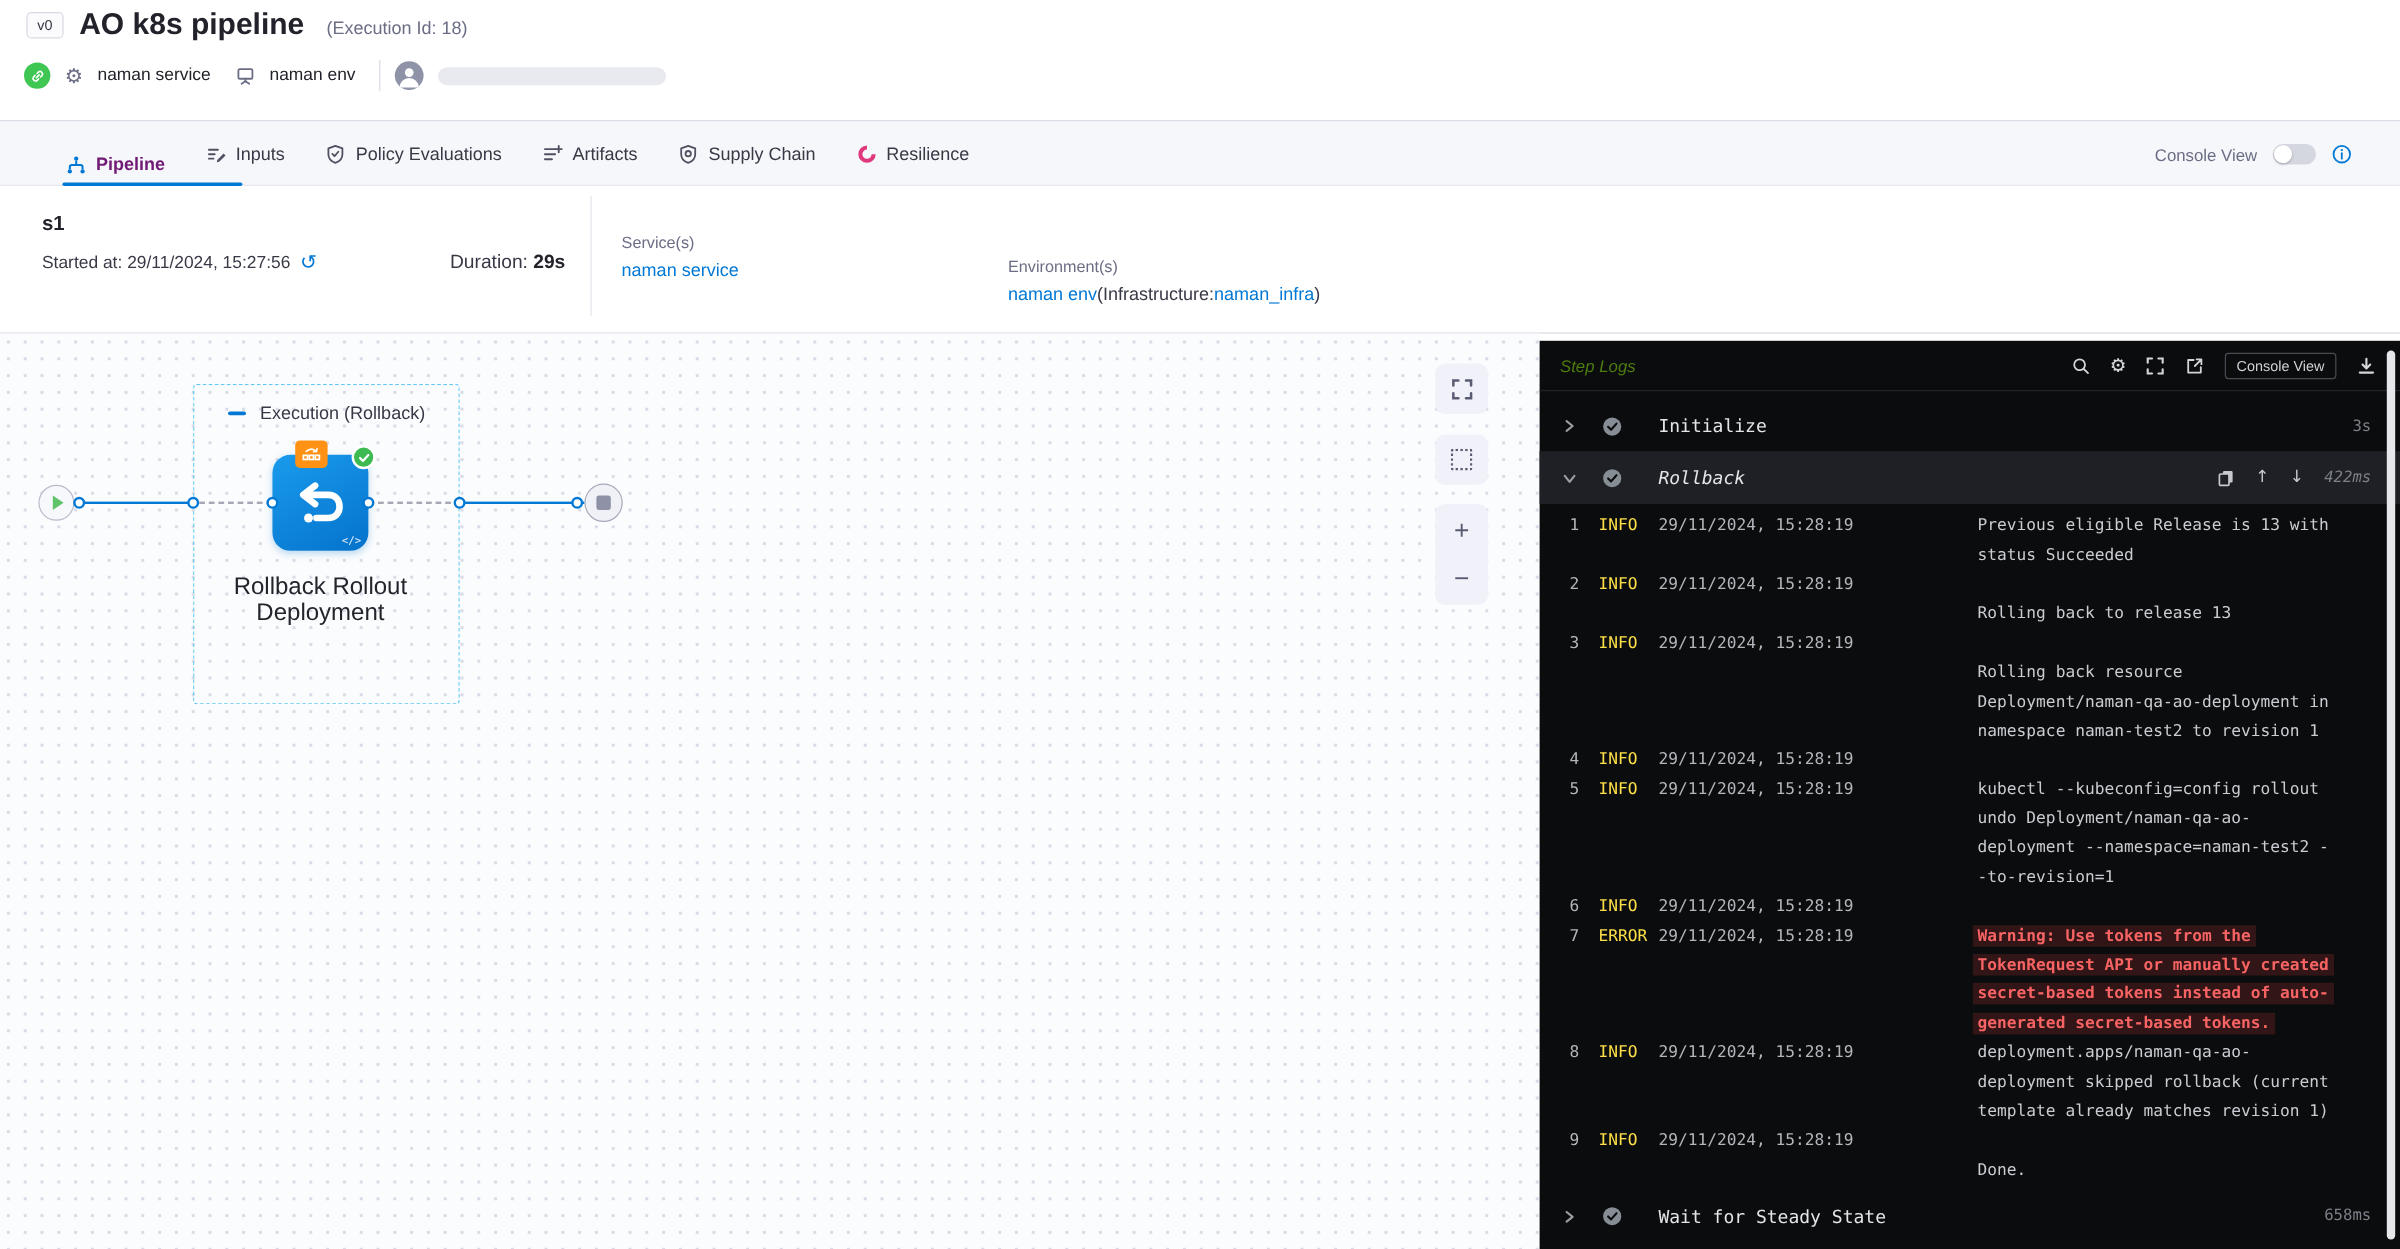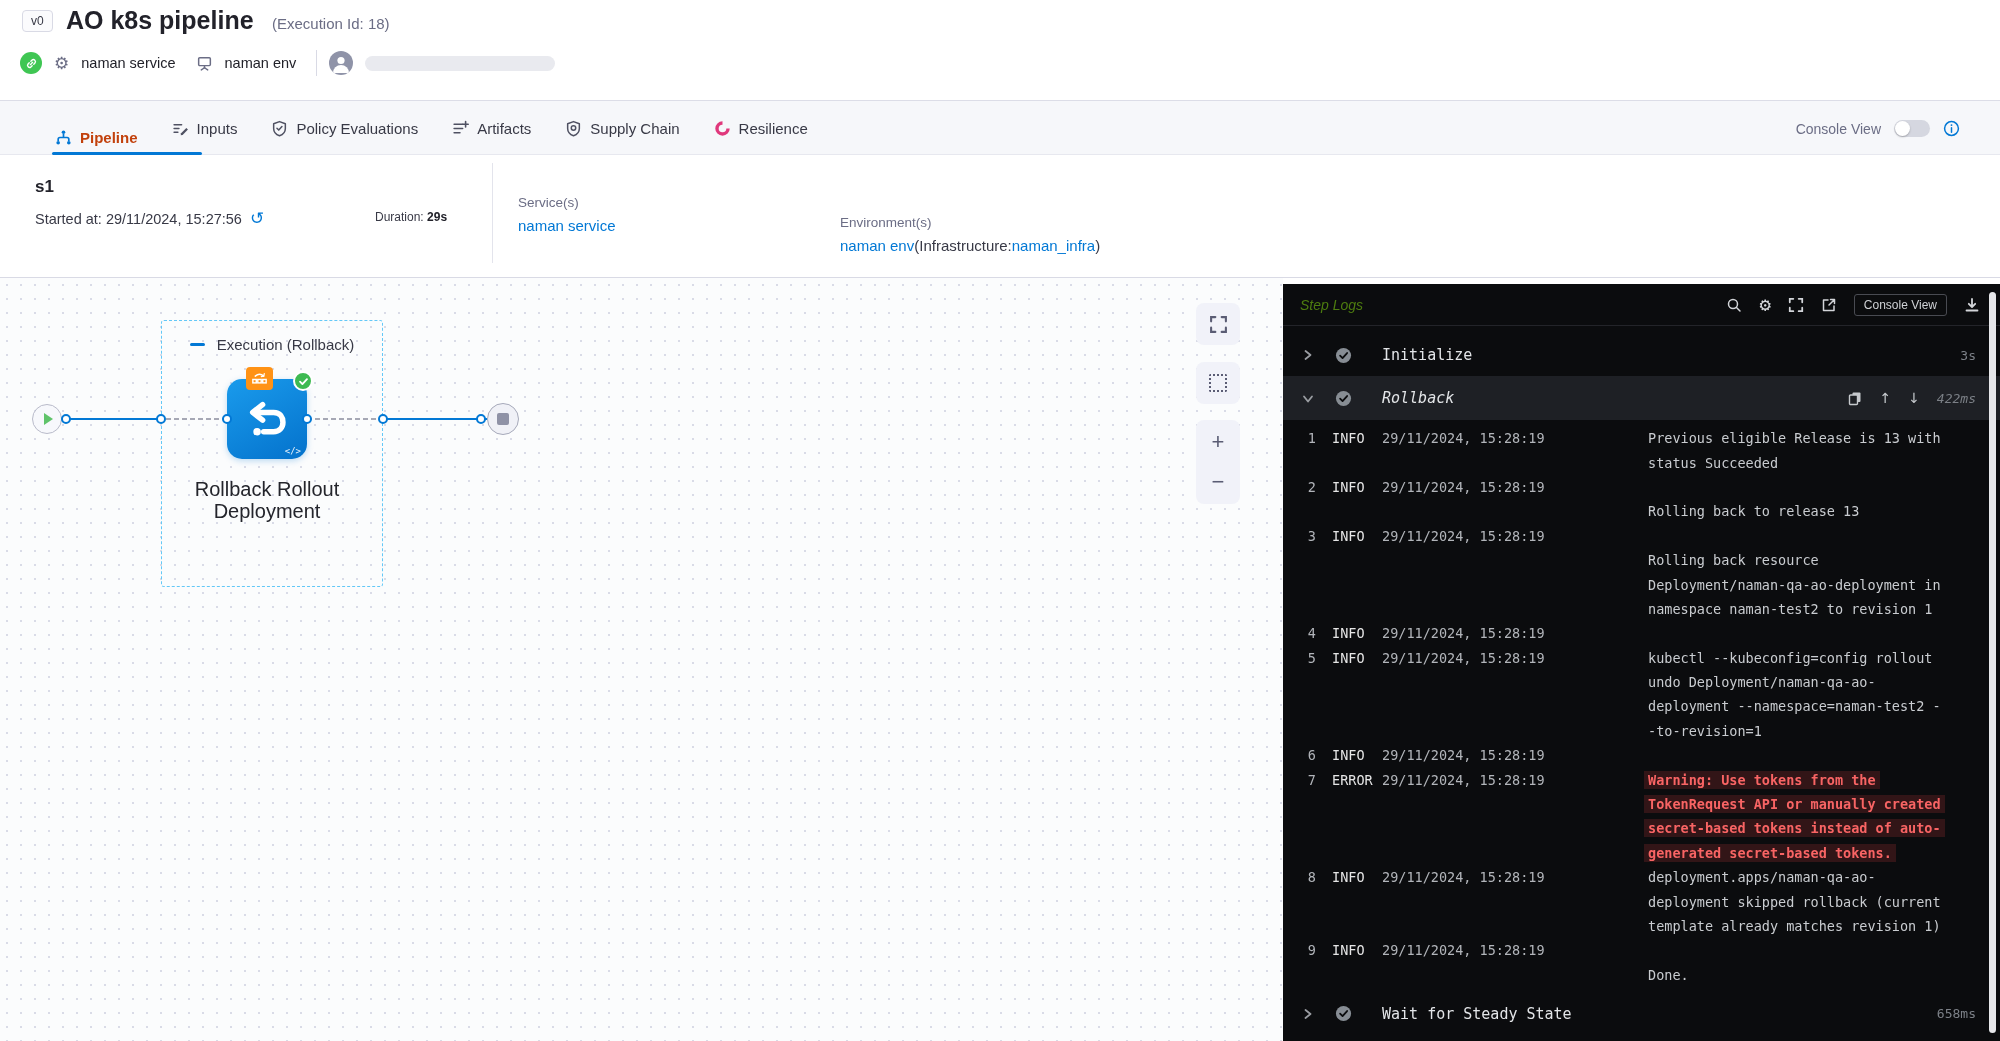--- a/index.html
+++ b/index.html
@@ -22,37 +22,37 @@
   .vdiv { width:1px; height:26px; background:#d9dae5; }
   .avatar { width:24px; height:24px; border-radius:50%; background:#8f93a8; overflow:hidden;
     display:flex; align-items:center; justify-content:center; }
   .redacted-pill { width:190px; height:15px; border-radius:8px; background:#e9eaef; }
 
   
   .tabbar { position:absolute; left:0; top:100px; width:2000px; height:55px; background:#f6f7fa;
     border-top:1px solid #dcdde7; border-bottom:1px solid #e7e8ef; }
   .tabs { position:absolute; left:55px; top:0; height:55px; display:flex; align-items:center; gap:34px; }
   .tab { display:flex; align-items:center; gap:8px; font-size:15px; color:#383946; cursor:pointer; }
-  .tab.active { color:#c2410c; font-weight:bold;margin-top:18px; }
+  .tab.active { color:#701a75; font-weight:bold;margin-top:18px; }
   .tab-underline { position:absolute; left:52px; top:51px; width:150px; height:3px;
     background:#0278d5; border-radius:2px; }
   .tab-right { position:absolute; right:40px; top:0; height:55px; display:flex; align-items:center; gap:13px; }
   .cv-label { font-size:14px; color:#6b6d85; }
   .toggle { width:36px; height:17px; border-radius:9px; background:#d5d7e0; position:relative; }
   .toggle .knob { position:absolute; left:1px; top:1px; width:15px; height:15px; border-radius:50%;
     background:#fff; box-shadow:0 1px 2px rgba(0,0,0,.25); }
 
   
   .stageinfo { position:absolute; left:0; top:155px; width:2000px; height:123px; background:#fff;
     border-bottom:1px solid #d9dae5; }
   .s-name { position:absolute; left:35px; top:22px; font-size:17px; font-weight:bold; color:#22222a; }
   .s-started { position:absolute; left:35px; top:55px; font-size:14.5px; color:#383946;
     display:flex; align-items:center; gap:8px; }
   .history-icon { color:#0278d5; font-size:17px; line-height:1; }
-  .s-duration { position:absolute; left:375px; top:55px; font-size:12px; color:#383946; }
+  .s-duration { position:absolute; left:375px; top:55px; font-size:16px; color:#383946; }
   .s-duration b { color:#22222a; }
   .s-div { position:absolute; left:492px; top:8px; width:1px; height:100px; background:#e3e4ec; }
   .s-col { position:absolute; top:40px; }
   .s-col .lbl { font-size:13.5px; color:#6b6d85; margin-bottom:7px; }
   .s-col .val { font-size:15px; }
   .lnk { color:#0278d5; cursor:pointer; }
   .drk { color:#383946; }
 
   
   .canvas { position:absolute; left:0; top:278px; width:1283px; height:763px; background:#fbfcfd;
@@ -108,21 +108,21 @@
   .step-row.hl { background:#1e2025; height:44px;font-style:italic; }
   .step-row .chev { width:12px; color:#9a9da2; }
   .step-row .chk { margin-left:21px; }
   .step-row .nm { margin-left:30px; font-size:15px; color:#e3e5e8; }
   .step-row .right { margin-left:auto; display:flex; align-items:center; gap:17px; }
   .step-row .dur { font-size:13px; color:#7c8087; }
   .arrow-g { color:#c6c9cd; font-size:14px; font-family:"DejaVu Sans", sans-serif; cursor:pointer; }
   .log-lines { padding:6px 0 6px 17px; }
   .log-row { display:flex; height:24.4px; align-items:center; font-size:13.5px; white-space:nowrap; }
   .log-row .ln { width:16px; text-align:right; color:#b2b5ba; }
-  .log-row .lvl { width:40px; margin-left:16px; color:#e5e5e5; }
+  .log-row .lvl { width:40px; margin-left:16px; color:#fde047; }
   .log-row .ts { width:250px; margin-left:10px; margin-right:16px; color:#b2b5ba; }
   .log-row .msg { flex:1; color:#c9ccd0; }
   .log-row.error .msgtxt { color:#f86464; font-weight:bold; background:rgba(229,64,64,0.18);
     padding:1px 4px; margin-left:-4px; }
   .log-scrollbar { position:absolute; right:4px; top:8px; bottom:8px; width:7px; border-radius:4px;
     background:#e6e7ea; cursor:pointer; }
 </style>
 </head>
 <body>
 

